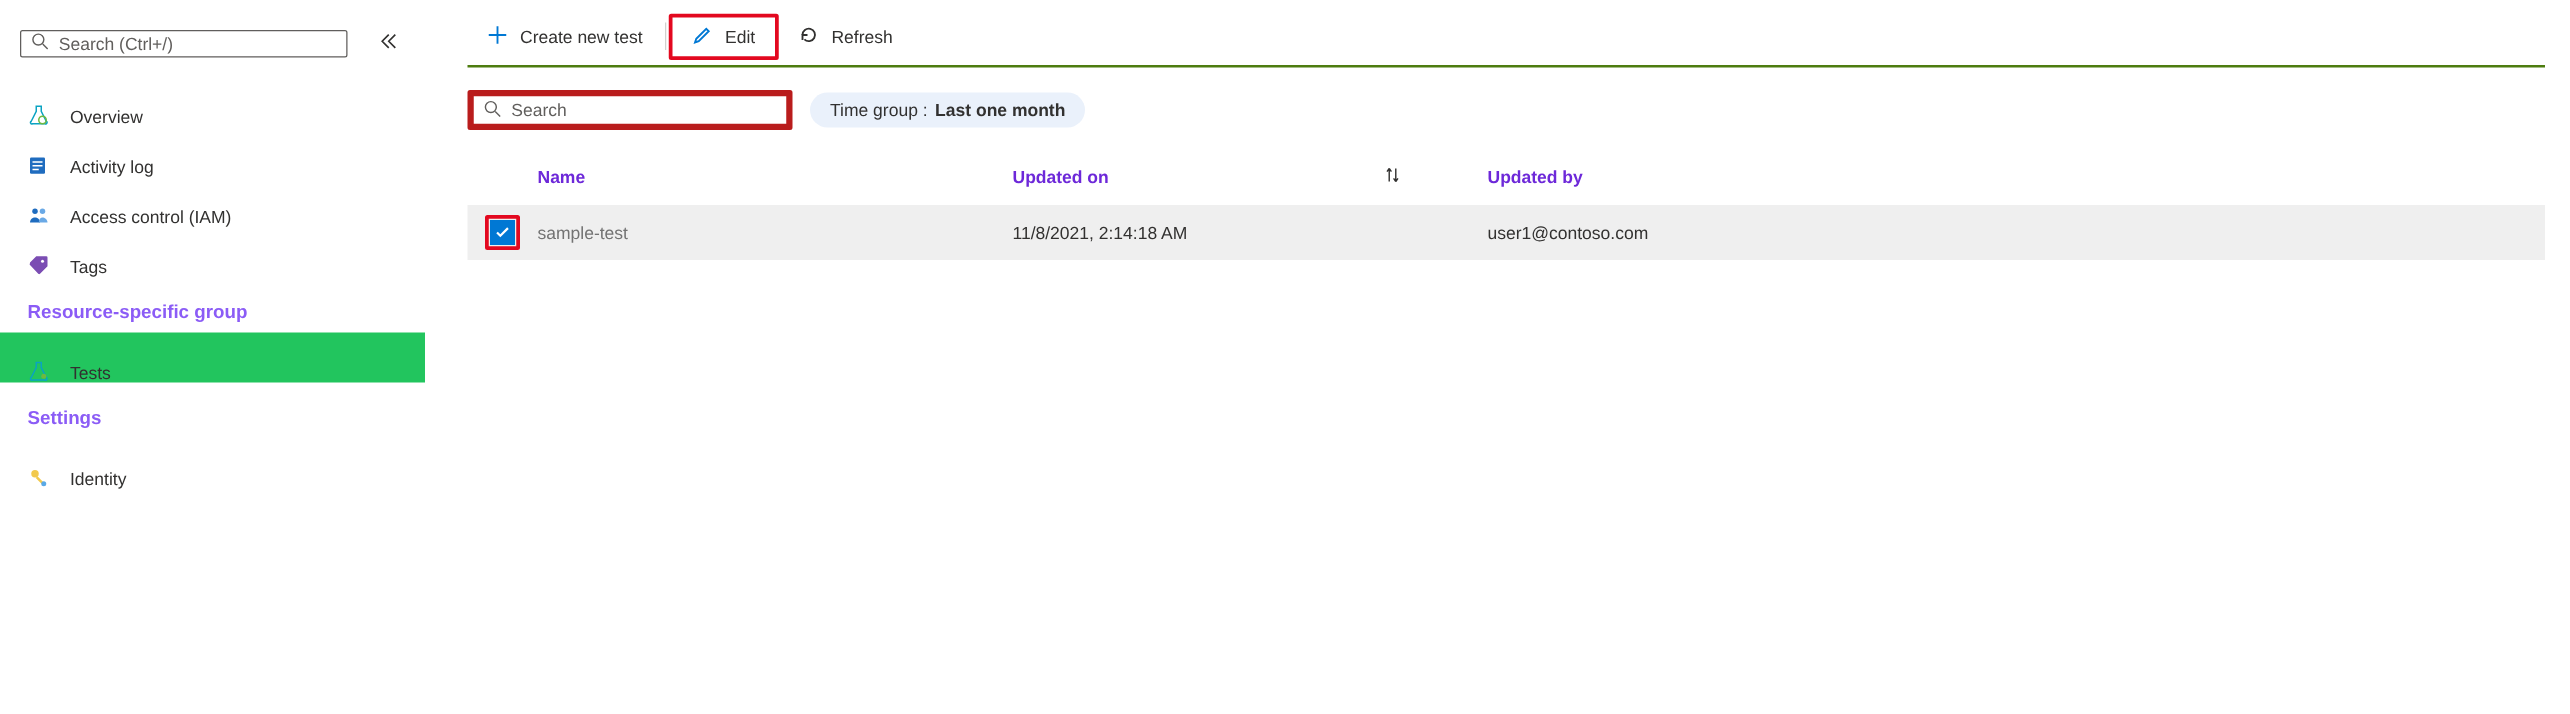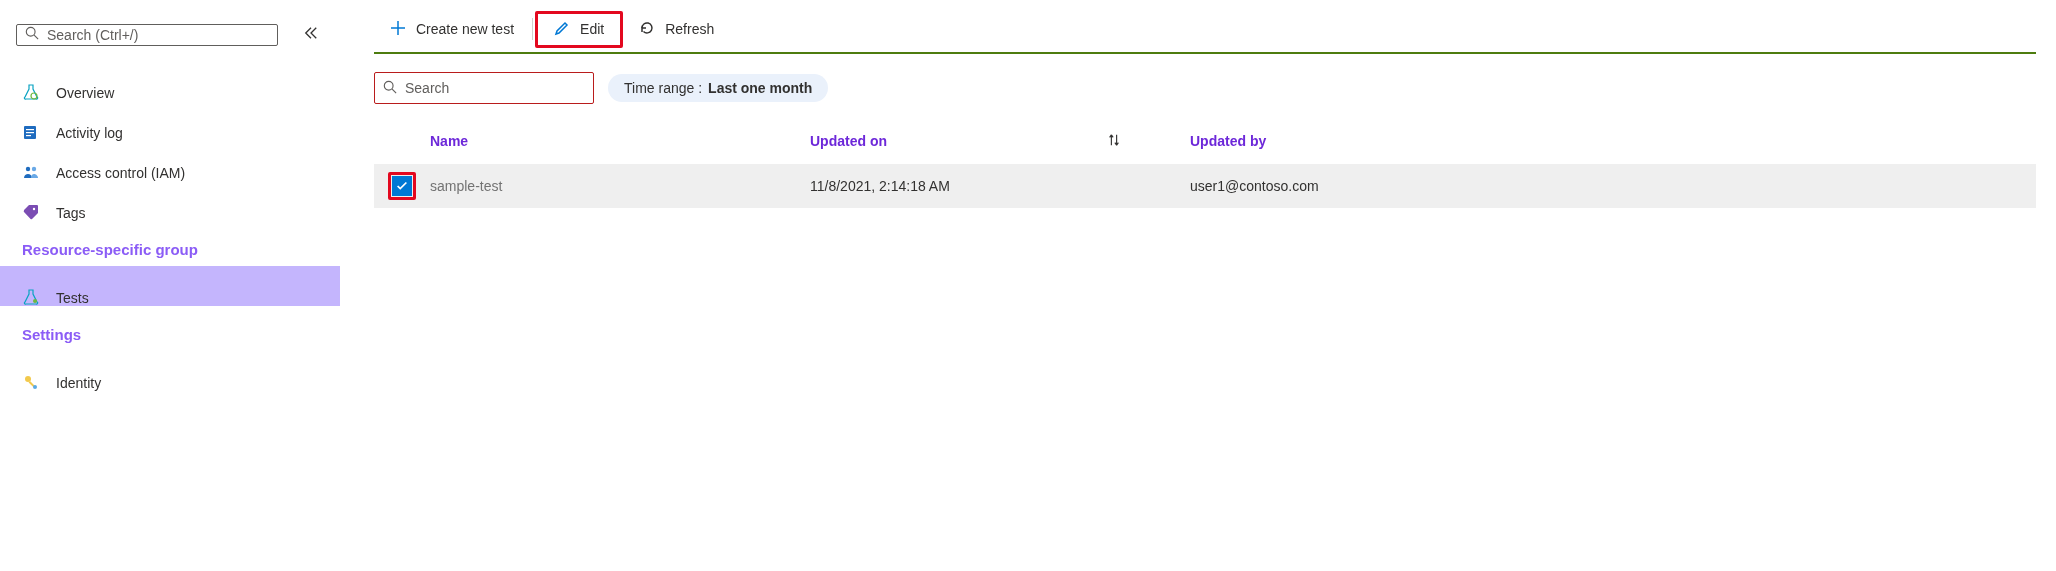--- a/index.html
+++ b/index.html
@@ -58,21 +58,21 @@
   .nav-item {
     display: flex;
     align-items: flex-end;
     height: 40px;
     padding: 0 16px 0 22px;
     gap: 16px;
     cursor: pointer;
     font-size: 14px;
     color: #323130;
   }
-  .nav-item.active { background: #c4b5fd; }
+  .nav-item.active { background: #22c55e; }
   .nav-item .nav-icon { width: 18px; height: 18px; flex: 0 0 18px; display: flex; align-items: center; justify-content: center;}
   .group-header {
     font-weight: 700;
     font-size: 15px;
     padding: 20px 16px 8px 22px;
     color: #8b5cf6;
   }
   
   .main {
     flex: 1;
@@ -112,26 +112,26 @@
   }
   .filter-row {
     display: flex;
     align-items: center;
     gap: 14px;
     padding: 18px 0 8px 0;
   }
   .main-search {
     display: flex;
     align-items: center;
-    border: 1px solid #b91c1c;
+    border: 5px solid #b91c1c;
     border-radius: 2px;
     height: 32px;
     padding: 0 8px;
     gap: 8px;
-    width: 220px;
+    width: 260px;
   }
   .main-search input {
     border: none; outline: none; flex:1; font-size: 14px; color:#605e5c; background:transparent;
   }
   .main-search input::placeholder { color: #605e5c; }
   .time-pill {
     display: flex;
     align-items: center;
     background: #eaf1fb;
     border-radius: 18px;
@@ -308,21 +308,21 @@
     <div class="main-search">
       <span>
         <svg width="14" height="14" viewBox="0 0 16 16">
             <circle cx="6.5" cy="6.5" r="5" fill="none" stroke="#605e5c" stroke-width="1.3"></circle>
             <line x1="10.5" y1="10.5" x2="15" y2="15" stroke="#605e5c" stroke-width="1.3"></line>
           </svg>
       </span>
       <input type="text" placeholder="Search" style="">
     </div>
     <div class="time-pill">
-      <span>Time range :</span>
+      <span>Time group :</span>
       <span class="bold">Last one month</span>
     </div>
   </div>
 
   <div class="table">
     <div class="thead">
       <div class="col-check"></div>
       <div class="col-name cell">Name</div>
       <div class="col-updated-on cell">
         <span>Updated on</span>

